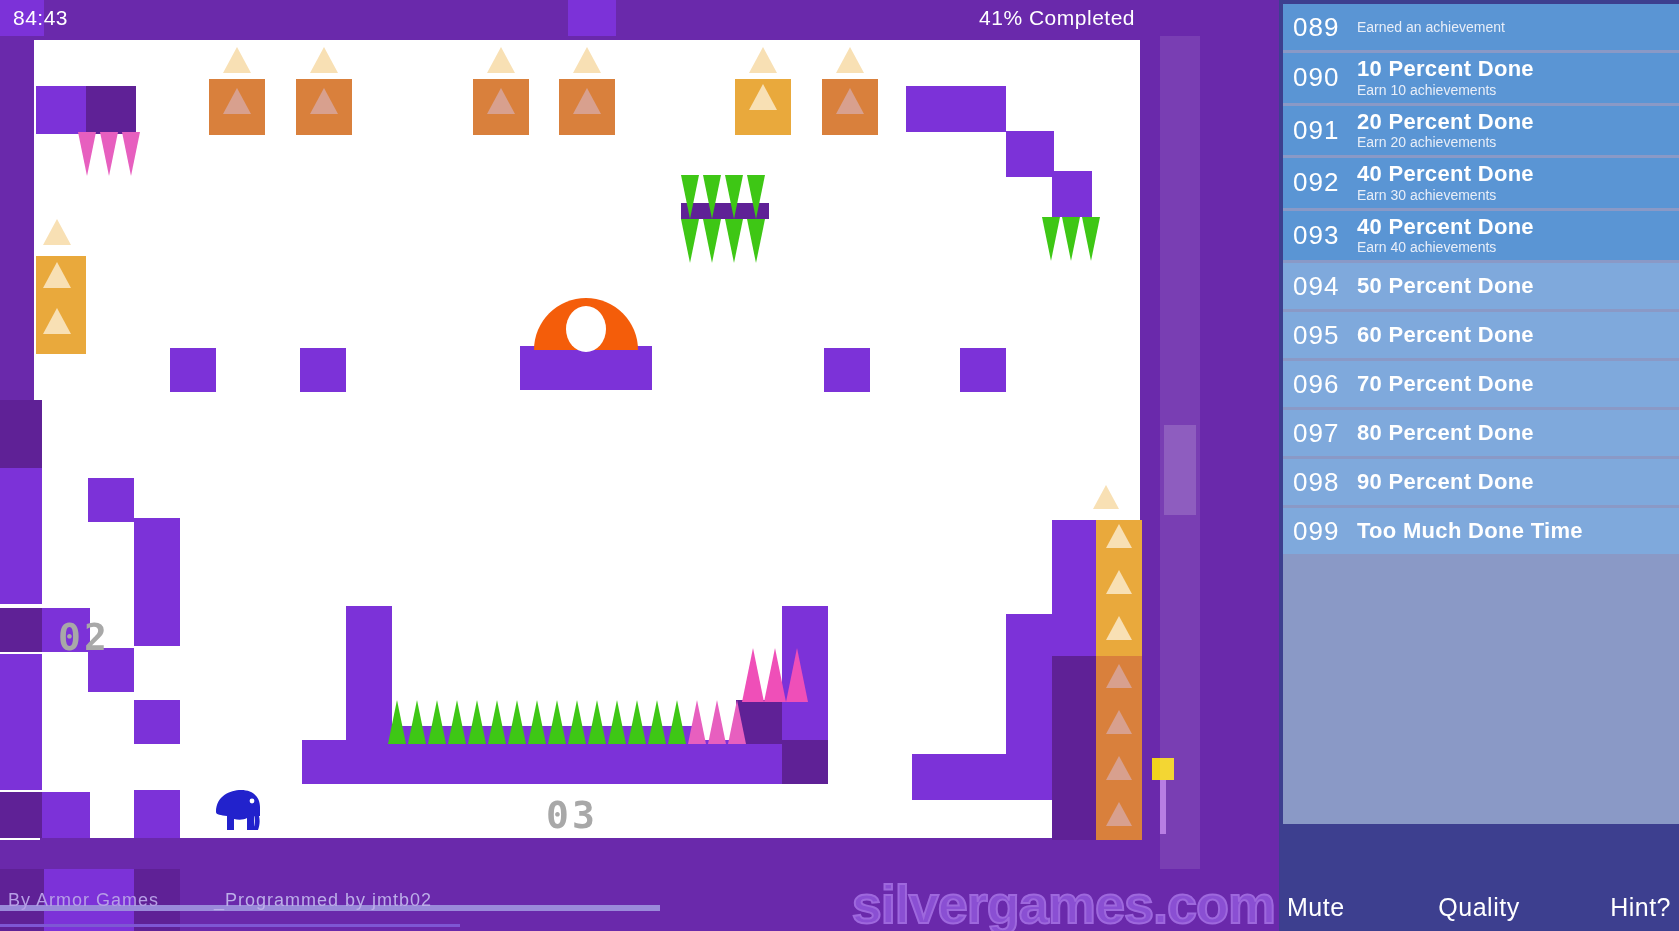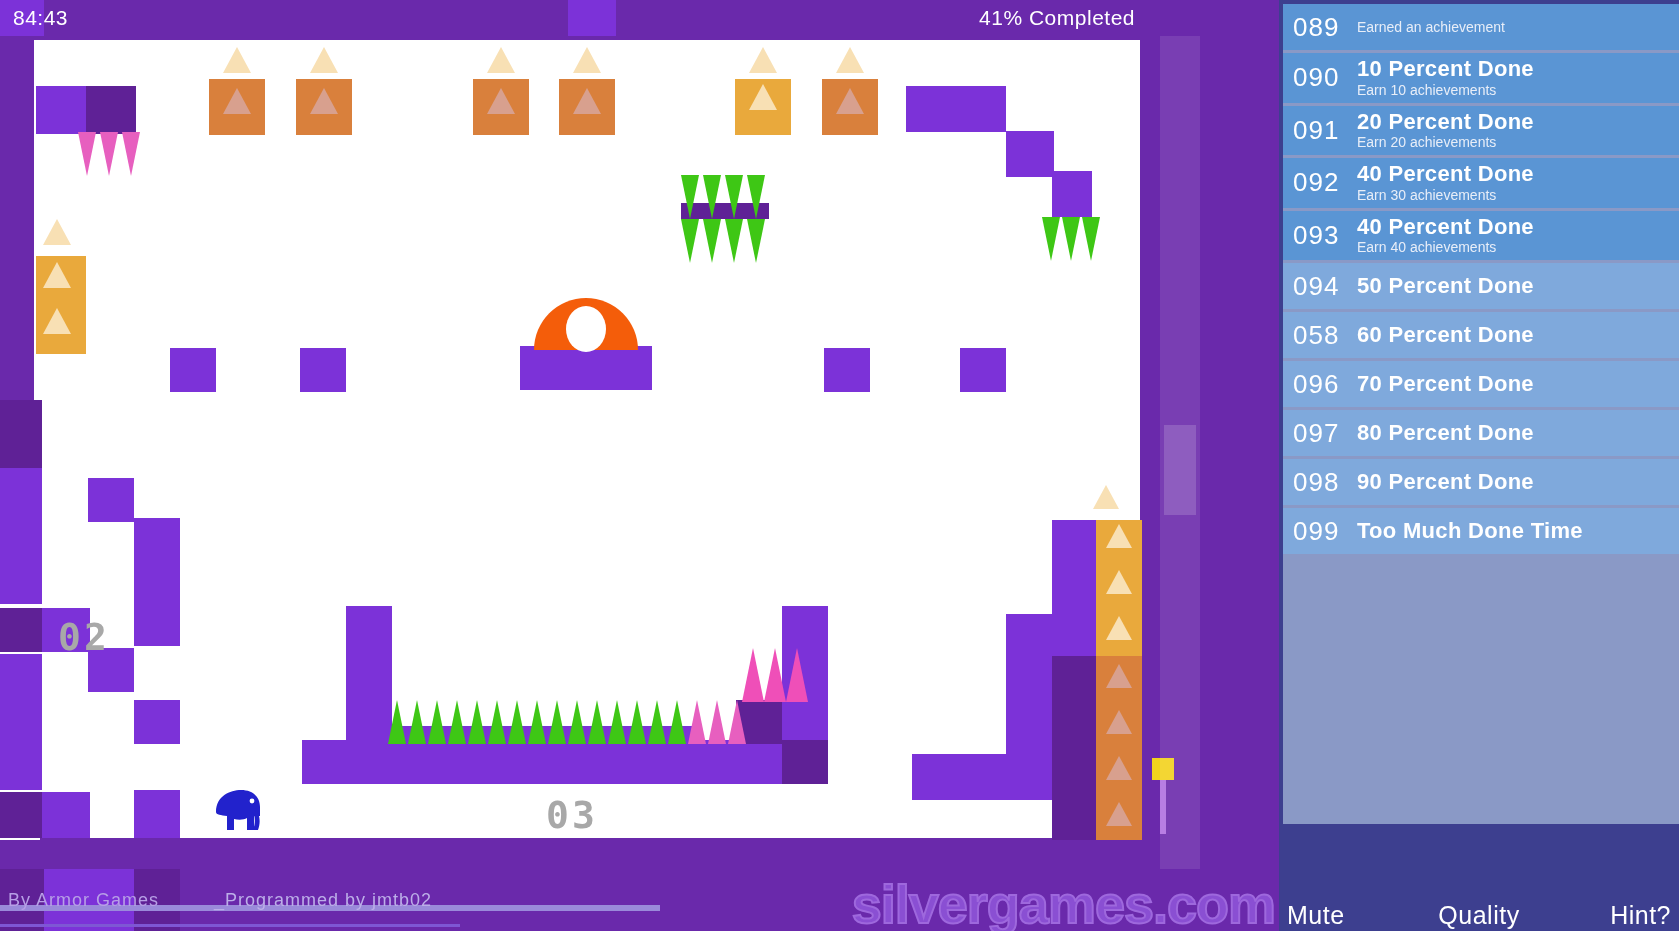--- a/index.html
+++ b/index.html
@@ -188,21 +188,21 @@
 
   #panel-buttons {
     position: absolute; left: 0; bottom: 0;
     width: 400px; height: 107px;
     background: #3d3f8f;
     display: flex; align-items: flex-end;
   }
   .panel-btn {
     flex: 1 1 0; text-align: center;
     color: #ffffff; font-size: 25px; letter-spacing: 0.5px;
-    padding-bottom: 1px; cursor: pointer;
+    padding-bottom: 9px; cursor: pointer;
   }
   #btn-mute { text-align: left; padding-left: 8px; }
   #btn-hint { text-align: right; padding-right: 8px; }
 </style>
 </head>
 <body>
 
 <div id="root">
 
   <div id="game">
@@ -413,21 +413,21 @@
             <div class="ach-desc">Earn 40 achievements</div>
           </div>
         </div>
         <div class="ach">
           <div class="ach-id">094</div>
           <div class="ach-body">
             <div class="ach-title">50 Percent Done</div>
           </div>
         </div>
         <div class="ach">
-          <div class="ach-id">058</div>
+          <div class="ach-id">095</div>
           <div class="ach-body">
             <div class="ach-title">60 Percent Done</div>
           </div>
         </div>
         <div class="ach">
           <div class="ach-id">096</div>
           <div class="ach-body">
             <div class="ach-title">70 Percent Done</div>
           </div>
         </div>

